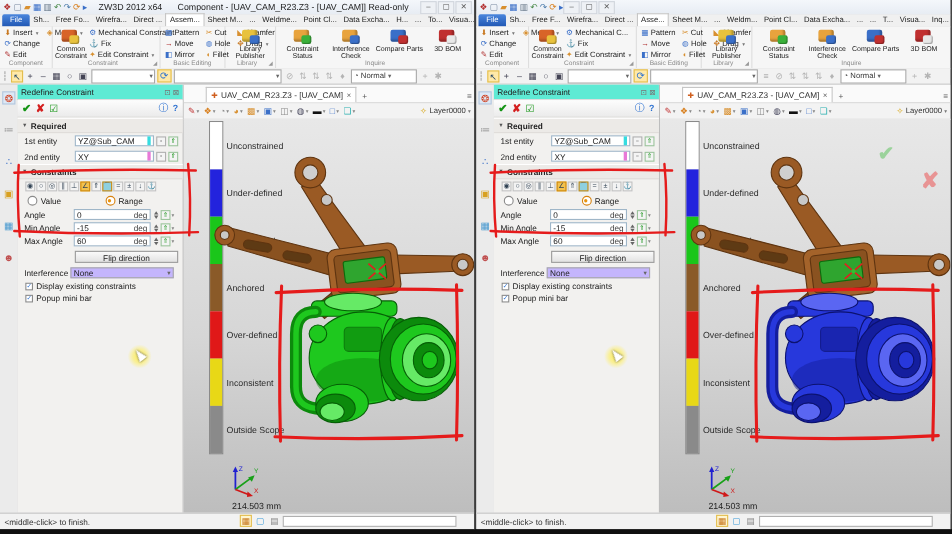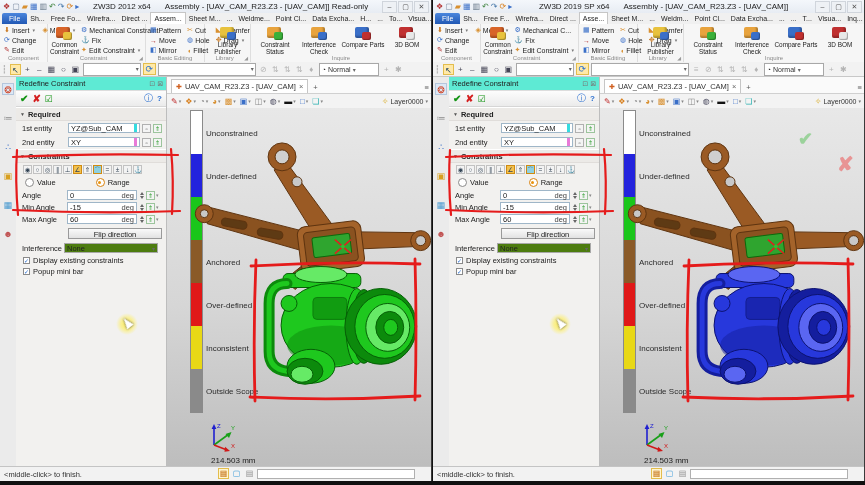--- a/index.html
+++ b/index.html
@@ -102,31 +102,31 @@
   .fin .val{flex:1}
   .fin .unit{color:#444}
   .spin{width:7px;height:10px;display:flex;flex-direction:column;justify-content:center;align-items:center;gap:1px;flex:none}
   .spin b{width:0;height:0;border-left:2.5px solid transparent;border-right:2.5px solid transparent}
   .spin .up{border-bottom:3px solid #666}
   .spin .dn{border-top:3px solid #666}
   .tinydd{font-size:5px;color:#888}
   .p-flip{margin:3px 0 2px 52px;width:94px;height:11px;background:linear-gradient(#fafafa,#e2e2e2);
           border:1px solid #9a9a9a;text-align:center;line-height:11px;box-sizing:border-box}
   .p-irow{display:flex;align-items:center;height:14px;padding-left:6px;gap:2px}
-  .p-sel{width:94px;height:10px;background:#4d7c0f;border:1px solid #a8a8a8;display:flex;align-items:center;
+  .p-sel{width:94px;height:10px;background:#c4b5fd;border:1px solid #a8a8a8;display:flex;align-items:center;
          padding:0 2px;box-sizing:border-box}
   .p-sel .val{flex:1}
   .p-sel::after{content:"▾";font-size:6px;color:#666}
   .p-chk{display:flex;align-items:center;gap:3px;height:11px;padding-left:7px}
   .cbox{width:7px;height:7px;border:1px solid #8a8a8a;background:#fff;color:#2a6fd0;font-size:6px;
         line-height:6px;text-align:center;flex:none;box-sizing:border-box}
   
   .canvas{position:absolute;left:167px;top:77px;width:265px;height:390px;overflow:hidden}
   .c-tabs{height:16px;background:#fafafa;border-bottom:1px solid #d0d0d0;display:flex;
-          align-items:flex-end;padding-left:4px;font-size:7.5px;color:#333}
+          align-items:flex-end;padding-left:20px;font-size:7.5px;color:#333}
   .c-tab{height:13px;background:#fff;border:1px solid #c6c6c6;border-bottom:none;display:flex;
          align-items:center;gap:3px;padding:0 4px;white-space:nowrap}
   .c-tab .pin{color:#d06020;font-size:7px}
   .c-tab .x{color:#666}
   .c-plus{margin-left:5px;color:#555;padding-bottom:1px}
   .c-menu{margin-left:auto;margin-right:3px;color:#666;padding-bottom:1px}
   .c-tools{height:14px;background:#f3f3f3;border-bottom:1px solid #d8d8d8;display:flex;
            align-items:center;gap:4px;padding:0 4px;font-size:8px}
   .vt{display:flex;align-items:center}
   .vt i{font-style:normal}
@@ -173,21 +173,21 @@
         <span class="qicon" style="color: rgb(122, 138, 160);">▢</span>
         <span class="qicon" style="color: rgb(216, 144, 48);">▰</span>
         <span class="qicon" style="color: rgb(58, 111, 200);">▦</span>
         <span class="qicon" style="color: rgb(106, 122, 138);">▥</span>
         <span class="qicon" style="color: rgb(74, 138, 74);">↶</span>
         <span class="qicon" style="color: rgb(74, 122, 170);">↷</span>
         <span class="qicon" style="color: rgb(216, 128, 32);">⟳</span>
         <span class="qicon" style="color: rgb(58, 111, 200);">▸</span>
       </div>
     <div class="title">
-      <span>ZW3D 2012 x64</span><span class="doc">Assembly - [UAV_CAM_R23.Z3 - [UAV_CAM]] Read-only</span>
+      <span>ZW3D 2012 x64</span><span class="doc">Component - [UAV_CAM_R23.Z3 - [UAV_CAM]] Read-only</span>
     </div>
     <div class="wctrl">
         <span class="wbtn">–</span>
         <span class="wbtn">▢</span>
         <span class="wbtn">✕</span>
       </div>
   </div>
 
   <div class="tabrow">
     <div class="tabs">
@@ -680,23 +680,20 @@
         <span class="qicon" style="color: rgb(178, 48, 48);">❖</span>
         <span class="qicon" style="color: rgb(122, 138, 160);">▢</span>
         <span class="qicon" style="color: rgb(216, 144, 48);">▰</span>
         <span class="qicon" style="color: rgb(58, 111, 200);">▦</span>
         <span class="qicon" style="color: rgb(106, 122, 138);">▥</span>
         <span class="qicon" style="color: rgb(74, 138, 74);">↶</span>
         <span class="qicon" style="color: rgb(74, 122, 170);">↷</span>
         <span class="qicon" style="color: rgb(216, 128, 32);">⟳</span>
         <span class="qicon" style="color: rgb(58, 111, 200);">▸</span>
       </div>
-    <div class="title">
-      <span>ZW3D 2019 SP x64</span><span class="doc">Assembly - [UAV_CAM_R23.Z3 - [UAV_CAM]]</span>
-    </div>
     <div class="wctrl">
         <span class="wbtn">–</span>
         <span class="wbtn">▢</span>
         <span class="wbtn">✕</span>
       </div>
   </div>
 
   <div class="tabrow">
     <div class="tabs">
         <span class="rtab t-file">File</span>

